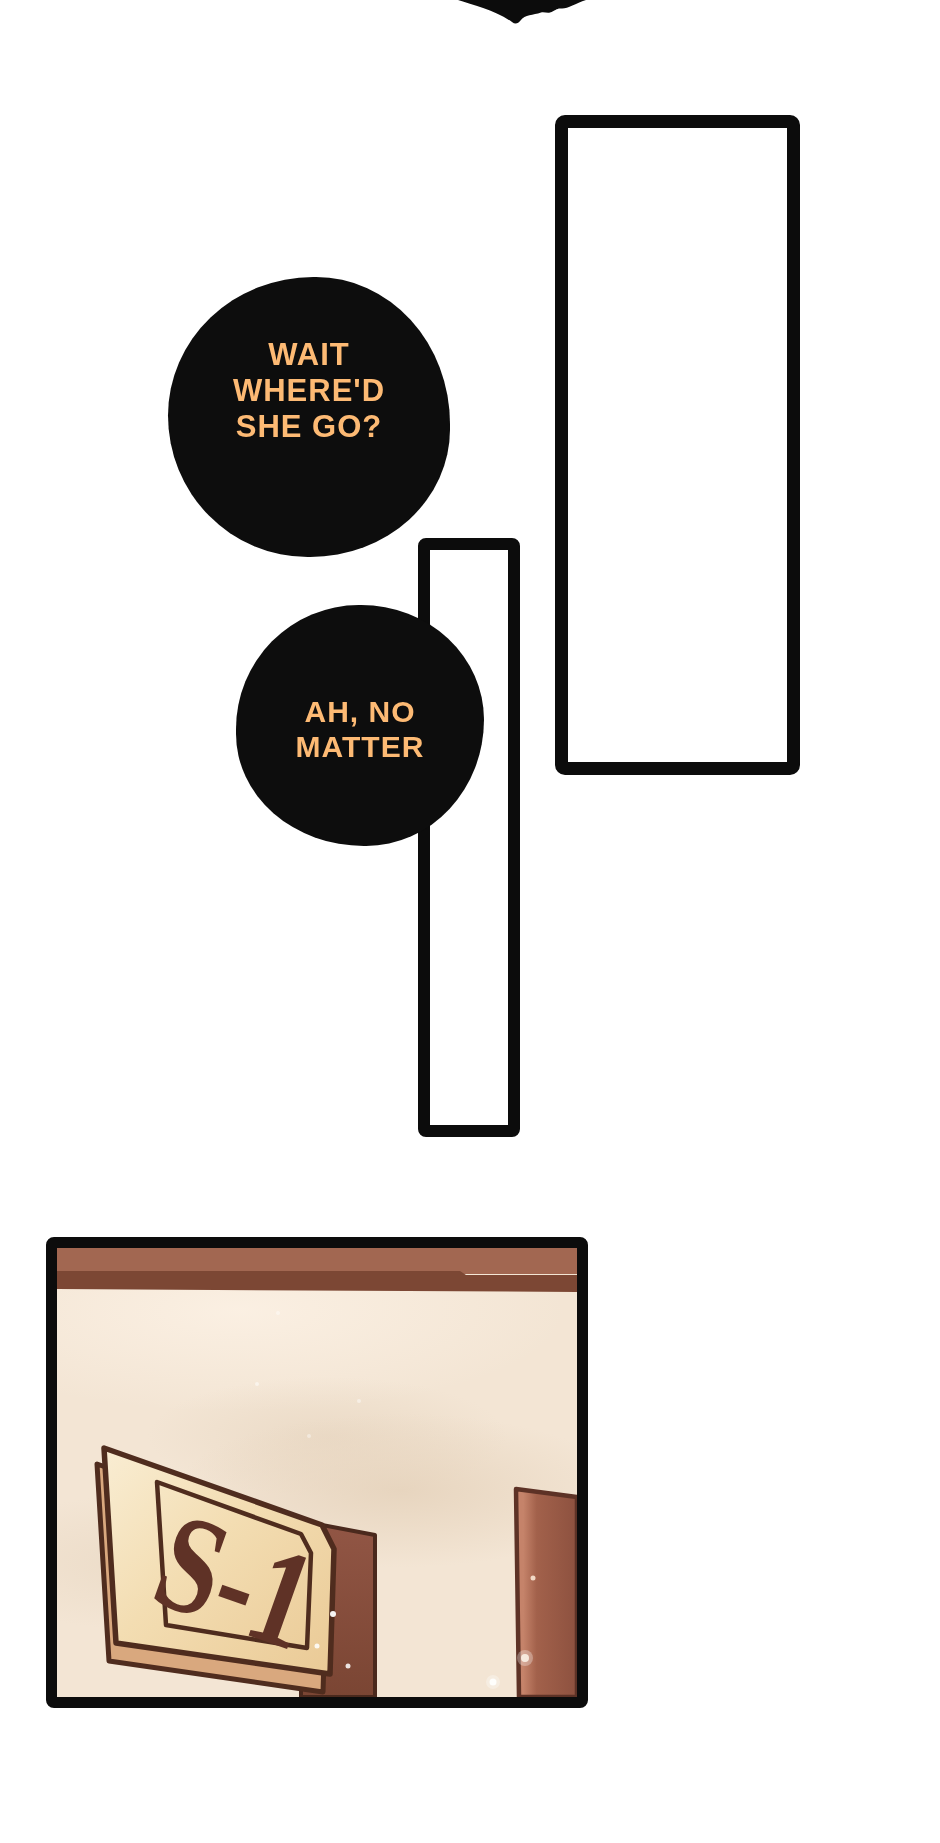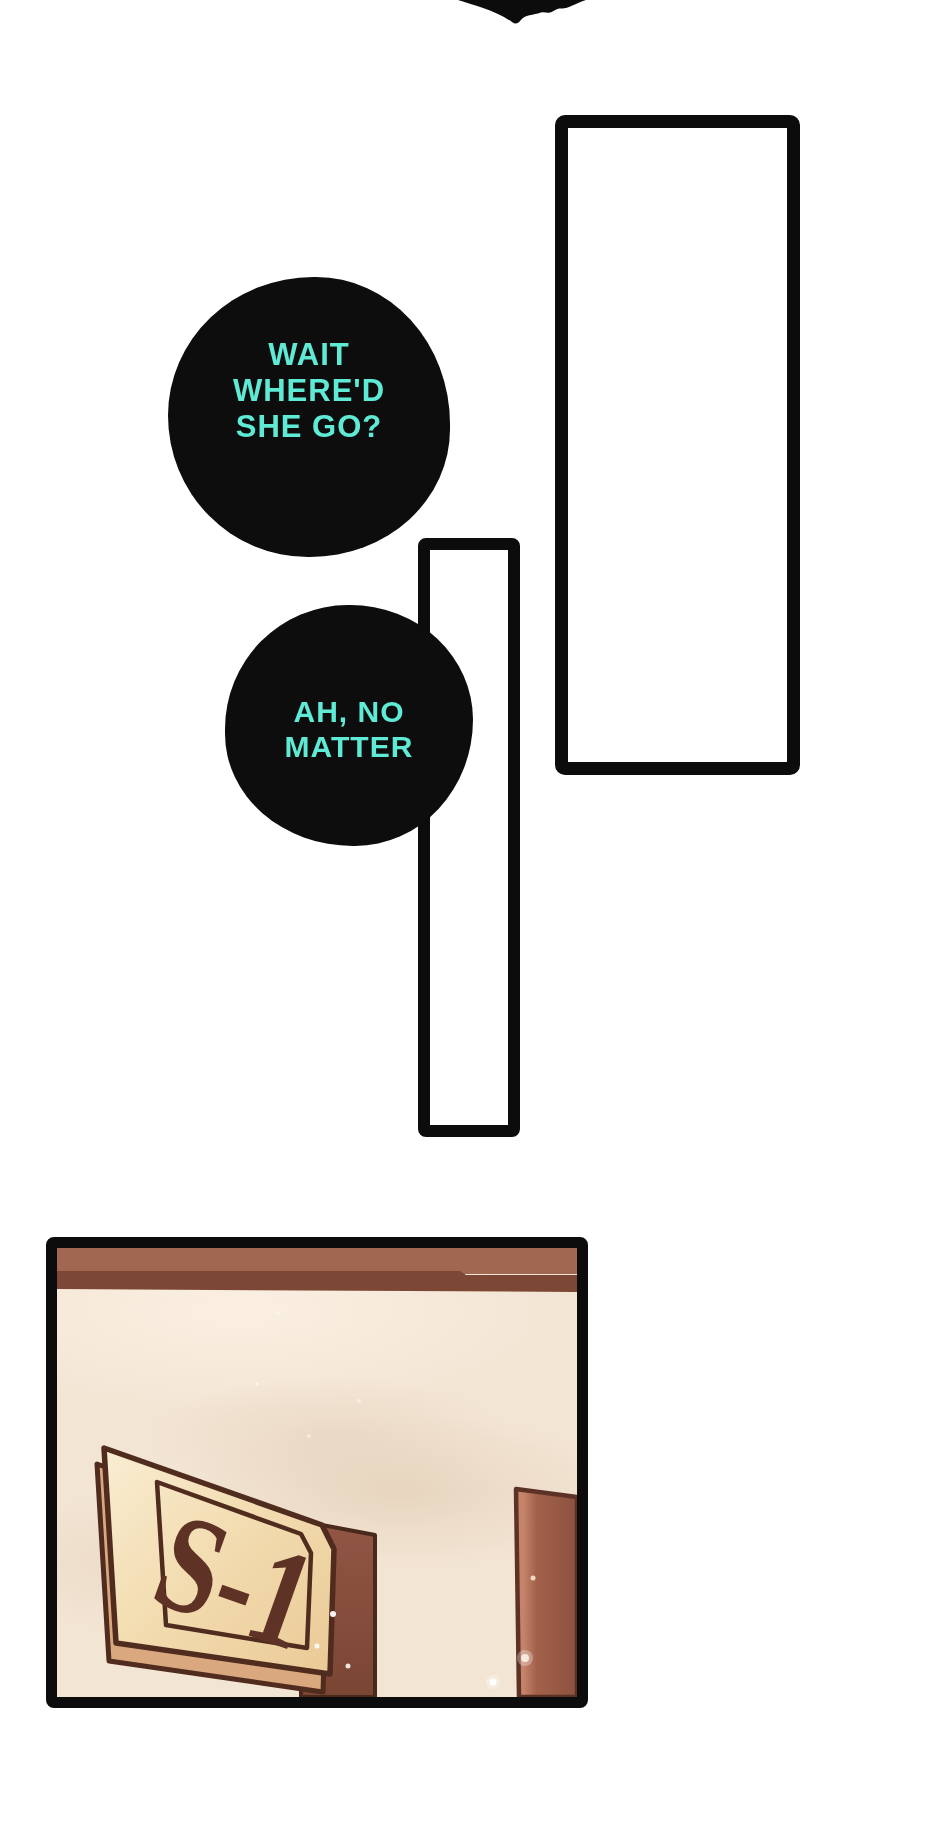--- a/index.html
+++ b/index.html
@@ -6,25 +6,25 @@
   #page{position:relative;width:940px;height:1843px;background:#ffffff;margin:0 auto;overflow:hidden;
         font-family:"Liberation Sans",sans-serif;}
 
   
   .frame{position:absolute;background:#ffffff;border:13px solid #0c0c0c;border-radius:10px;box-sizing:border-box;}
   #big-rect{left:555px;top:115px;width:245px;height:660px;}
   #narrow-rect{left:418px;top:538px;width:102px;height:599px;border-width:12px;border-radius:8px;z-index:1;}
 
   
   .bubble{position:absolute;background:#0d0d0d;display:flex;align-items:center;justify-content:center;
-          text-align:center;color:#5eead4;font-weight:bold;z-index:2;}
+          text-align:center;color:#fdba74;font-weight:bold;z-index:2;}
   #bubble1{left:168px;top:277px;width:282px;height:280px;
            border-radius:52% 48% 50% 50% / 50% 53% 46% 51%;}
   #bubble1 .txt{padding-bottom:52px;font-size:31px;line-height:36px;letter-spacing:1px;}
-  #bubble2{left:225px;top:605px;width:248px;height:241px;
+  #bubble2{left:236px;top:605px;width:248px;height:241px;
            border-radius:50% 50% 48% 52% / 52% 48% 53% 47%;}
   #bubble2 .txt{padding-top:6px;font-size:30px;line-height:35px;letter-spacing:1px;}
   .bubble .em{}
 
   
   #comic-panel{position:absolute;left:46px;top:1237px;width:542px;height:471px;
     border:11px solid #0c0c0c;border-radius:8px;box-sizing:border-box;z-index:1;
     background:
       radial-gradient(ellipse 320px 110px at 66% 54%, rgba(229,210,187,.85), rgba(229,210,187,0) 70%),
       radial-gradient(ellipse 260px 95px  at 18% 70%, rgba(233,216,195,.75), rgba(233,216,195,0) 72%),

